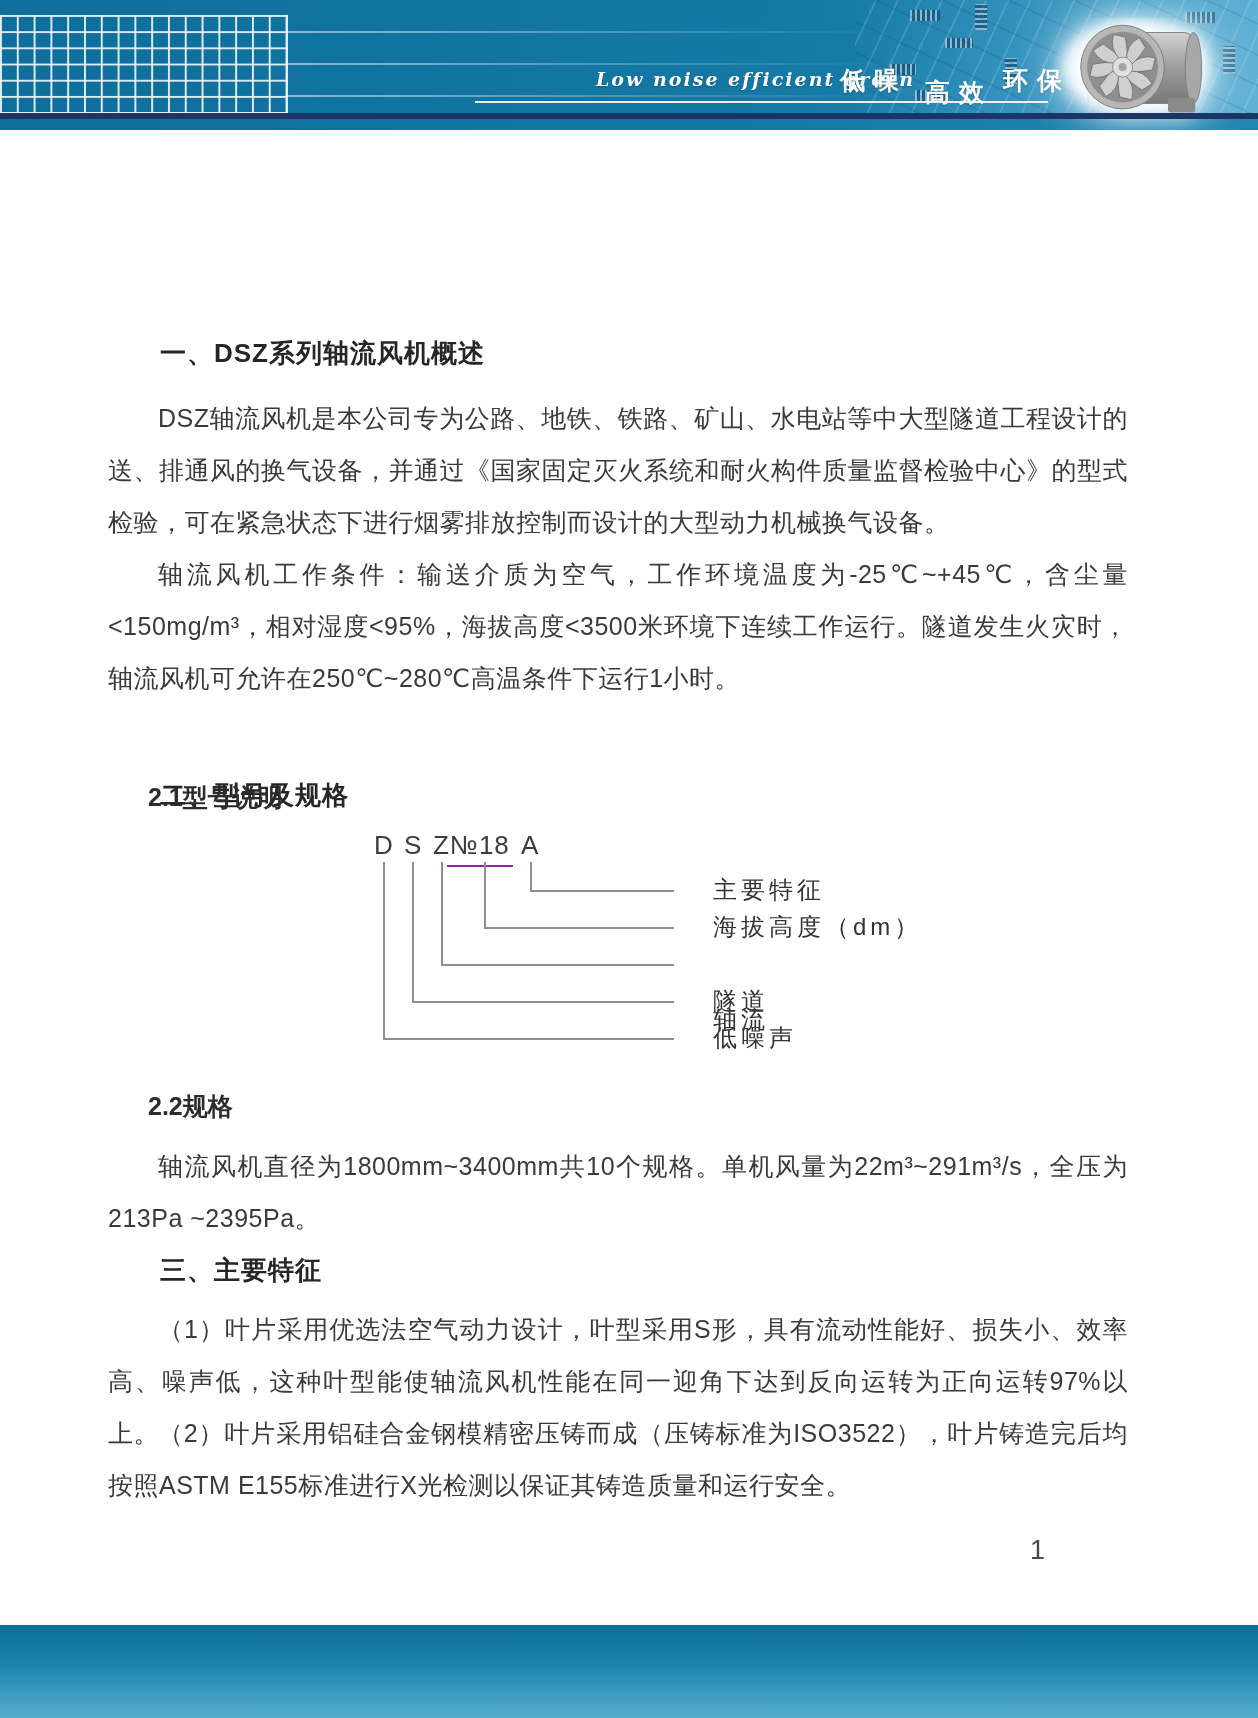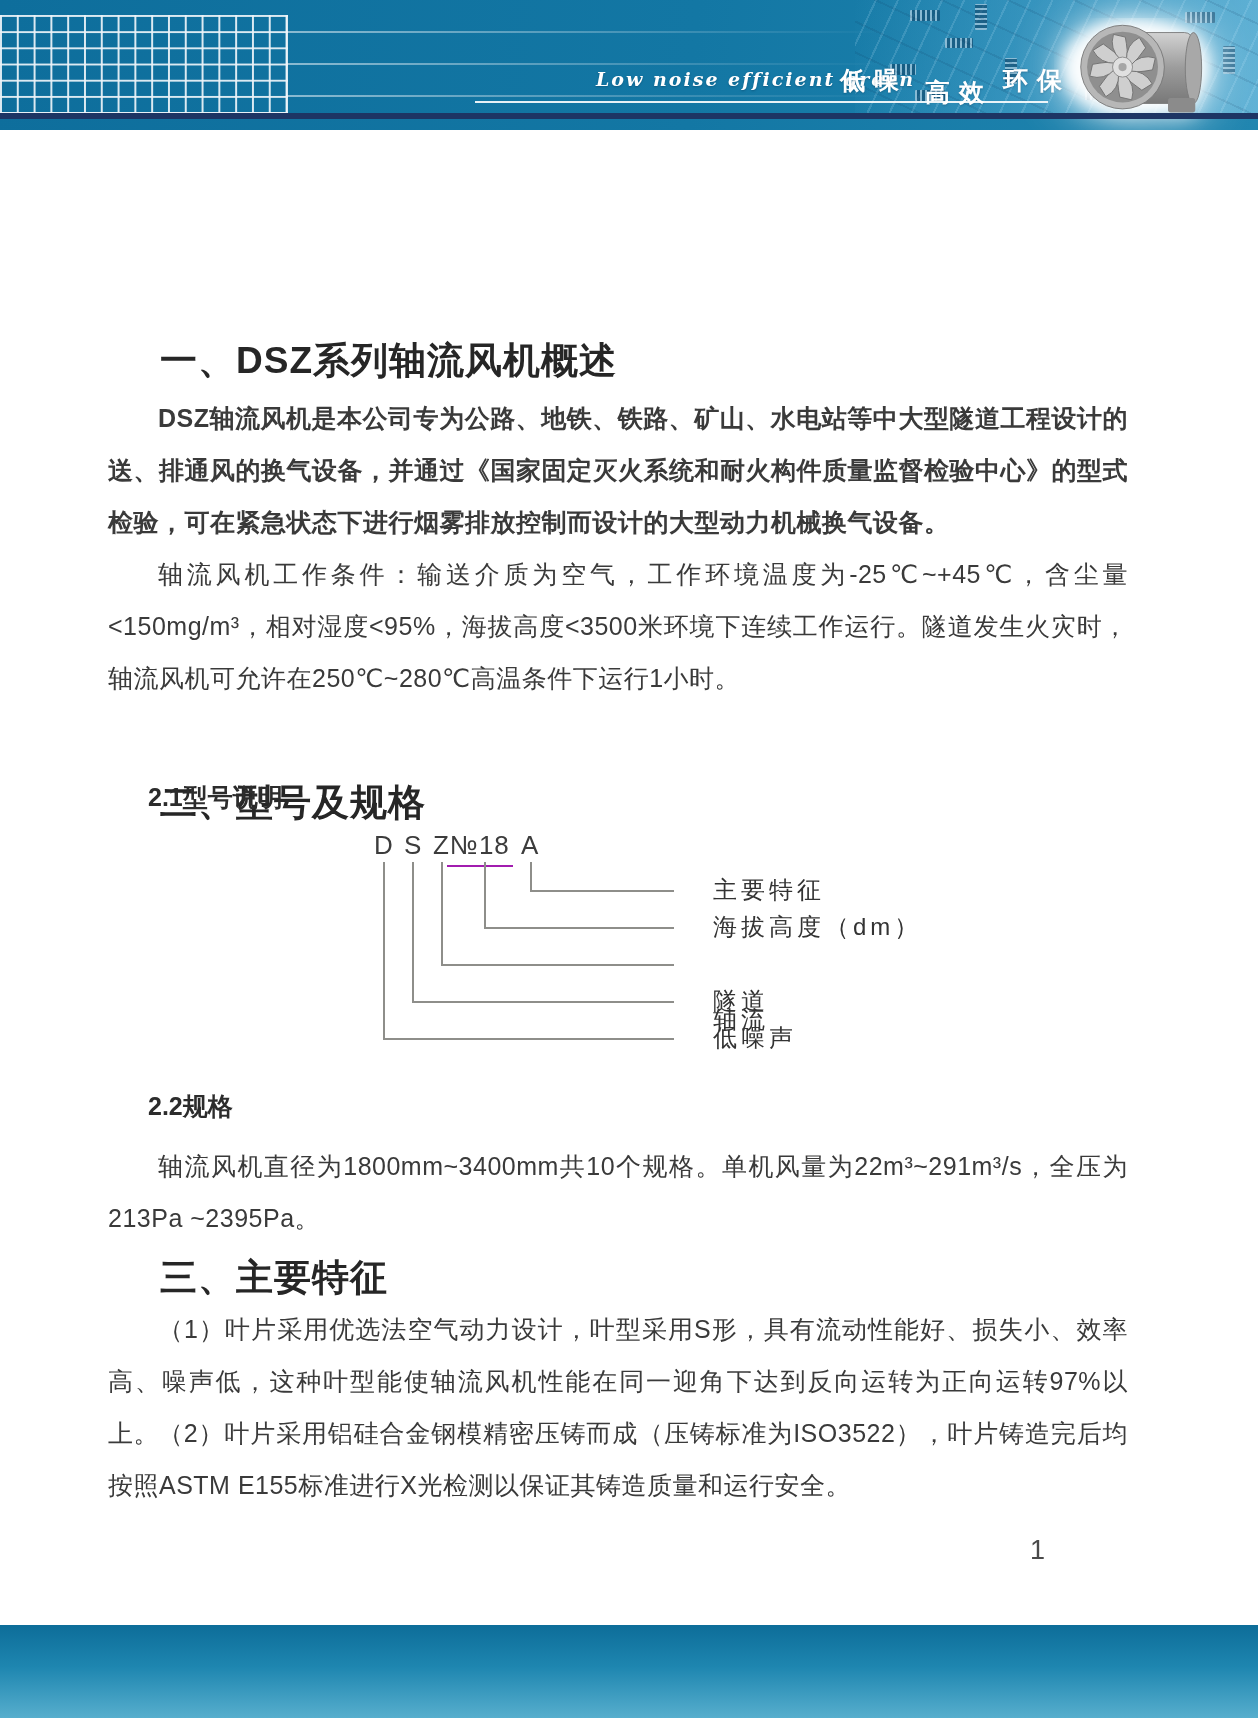--- a/index.html
+++ b/index.html
@@ -36,28 +36,28 @@
   .chip{position:absolute;background:rgba(9,53,88,.5);border-radius:1px;
         background-image:repeating-linear-gradient(90deg,rgba(185,225,245,.7) 0 2px,transparent 2px 5px);}
   .chip.v{background-image:repeating-linear-gradient(0deg,rgba(185,225,245,.7) 0 2px,transparent 2px 5px);}
 
   .fan{position:absolute;left:1054px;top:18px;width:168px;height:100px;
        filter:drop-shadow(0 0 10px rgba(255,255,255,.95)) drop-shadow(0 0 24px rgba(255,255,255,.75));}
 
   
   .doc-title{position:absolute;left:0;top:258px;width:1258px;text-align:center;
              font-size:37px;font-weight:700;color:#1181b1;letter-spacing:2px;}
-  .h-major{position:absolute;left:160px;font-size:37px;font-weight:700;color:#262626;
+  .h-major{position:absolute;left:160px;font-size:26px;font-weight:700;color:#262626;
            letter-spacing:1px;white-space:nowrap;}
   .h1{top:336px;} .h2{top:730px;margin-top:48px;} .h3{top:1253px;}
   .h-sub{position:absolute;left:148px;font-size:25px;font-weight:700;color:#2c2c2c;white-space:nowrap;}
   .sub21{top:781px;} .sub22{top:1090px;}
   .para{position:absolute;left:108px;width:1020px;font-size:25px;line-height:52px;color:#3a3a3a;
         text-align:justify;text-indent:2em;letter-spacing:.5px;margin:0;}
-  .p1{top:392px;font-weight:bold;} .p2{top:548px;} .spec{top:1140px;} .f1{top:1303px;} .f2{top:1407px;}
+  .p1{top:392px;} .p2{top:548px;} .spec{top:1140px;} .f1{top:1303px;} .f2{top:1407px;}
 
   
   .model-part{position:absolute;top:830px;font-size:26px;color:#3c3c3c;letter-spacing:1px;}
   .mp0{left:374px;} .mp1{left:404px;} .mp2{left:433px;}
   .mp3{left:447px;border-bottom:2px solid #a21caf;padding:0 3px 4px 3px;text-align:center;}
   .mp4{left:521px;}
   .connector{position:absolute;border-left:2px solid #8e8e8a;border-bottom:2px solid #8e8e8a;}
   .c0{left:530px;top:862px;width:142px;height:28px;}
   .c1{left:484px;top:862px;width:188px;height:65px;}
   .c2{left:441px;top:862px;width:231px;height:102px;}

